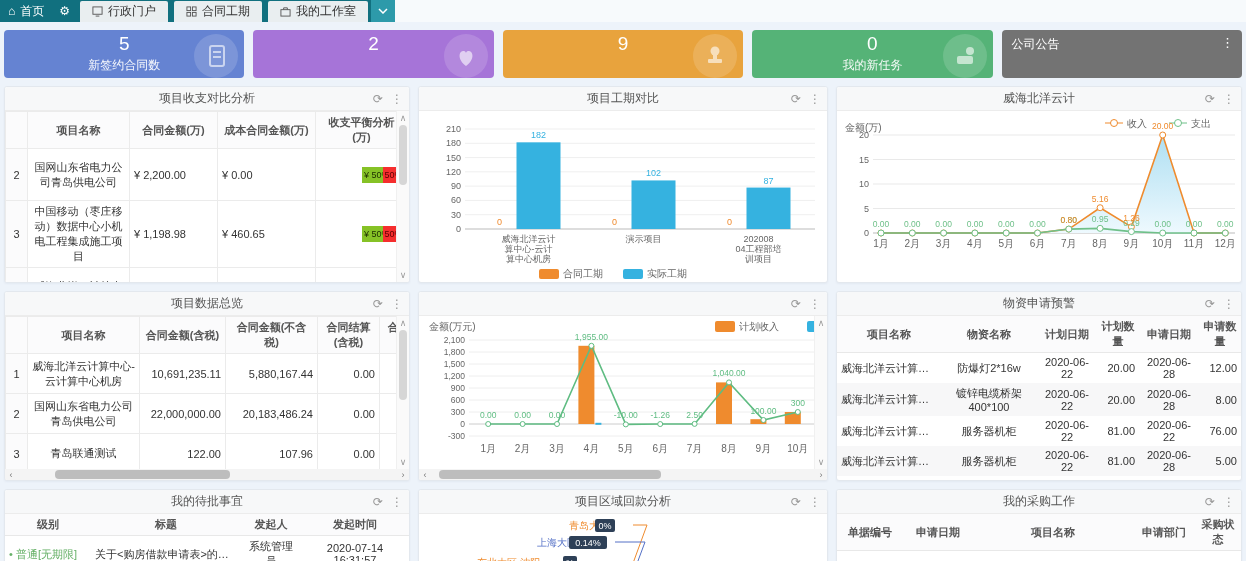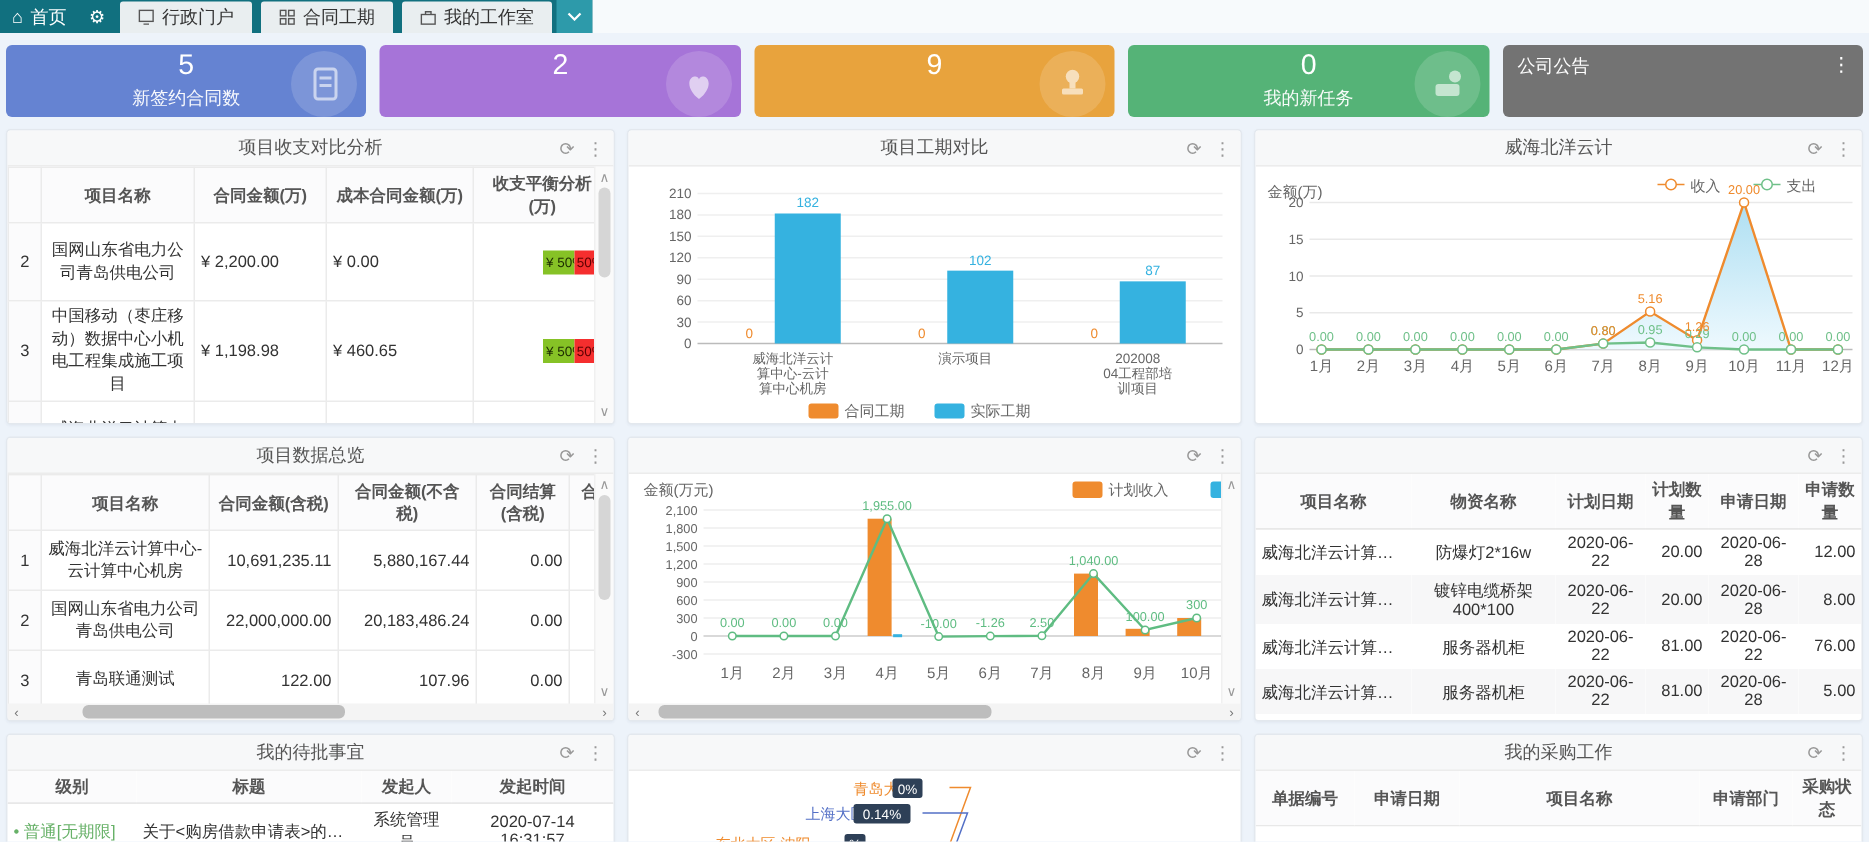--- a/index.html
+++ b/index.html
@@ -523,20 +523,21 @@
           <div class="lf">‹</div>
           <div class="htrack">
             <div class="hthumb" style="left: 2%; width: 58%;"></div>
           </div>
           <div class="rt">›</div>
         </div></div>
   </div>
 
   <div class="panel">
     <div class="p-head">
+        <div class="p-title">物资申请预警</div>
       <div class="p-icons">
           <span>⟳</span>
           <span>⋮</span>
         </div>
       </div>
     <div class="p-body" id="material-body">
         <div style="width: 404px; overflow: hidden;">
           <table class="t-lines t-striped" style="width: 404px;">
             <colgroup>
               <col style="width: 104px;">
@@ -636,20 +637,21 @@
                 <td class="cell-center">2020-07-14 16:31:57</td>
               </tr>
             </tbody>
           </table>
         </div>
       </div>
   </div>
 
   <div class="panel">
     <div class="p-head">
+        <div class="p-title">项目区域回款分析</div>
       <div class="p-icons">
           <span>⟳</span>
           <span>⋮</span>
         </div>
       </div>
     <div class="p-body" id="regional-body"><svg width="404" height="126">
           <circle cx="210" cy="128" r="76" fill="#e25349"></circle>
           <path d="M210,128 L216.6,52.3 A76,76 0 0 0 196.8,53.2 Z" fill="#e8a33d"></path>
           <circle cx="210" cy="128" r="33" fill="#fff"></circle>
           <polyline points="214,11 228,11 213,52" fill="none" stroke="#ef8b2e" stroke-width="1"></polyline>

